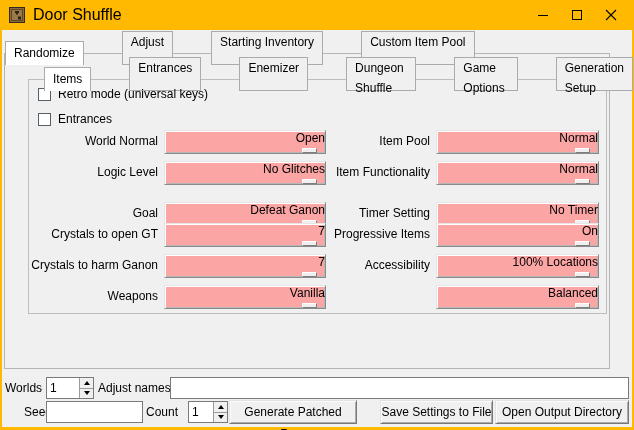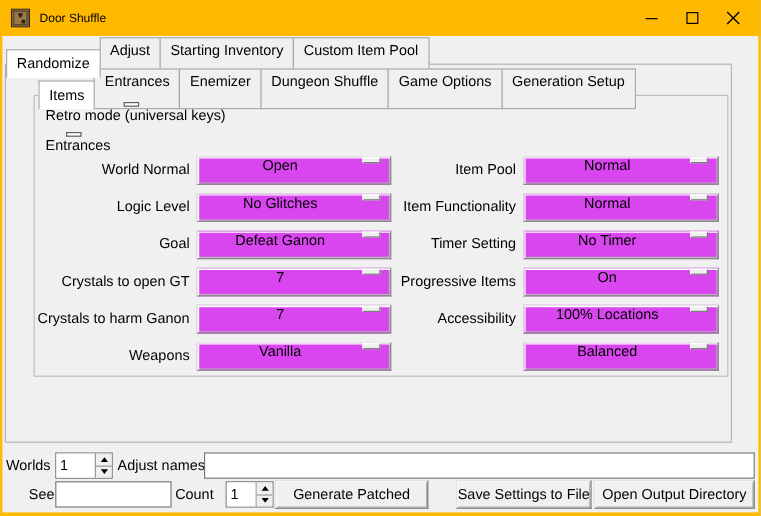--- a/index.html
+++ b/index.html
@@ -3,52 +3,52 @@
 <meta charset="utf-8">
 <style>
   html,body { margin:0; padding:0; background:#cfcfcf; }
   body { font-family:"Liberation Sans", sans-serif; font-size:12px; color:#000; }
   .window { position:relative; width:634px; height:430px; background:#ffb900; overflow:hidden; }
 
   
   .titlebar { position:absolute; left:0; top:0; width:634px; height:30px; background:#ffb900;
               display:flex; align-items:center; }
   .app-icon { width:16px; height:16px; margin-left:9px; flex:0 0 auto; }
-  .title-text { margin-left:8px; font-size:10px; }
+  .title-text { margin-left:8px; font-size:16px; }
   .win-controls { position:absolute; right:6px; top:0; height:30px; display:flex; }
   .win-btn { width:34px; height:30px; display:flex; align-items:center; justify-content:center; }
 
   
   .content { position:absolute; left:2px; top:30px; width:630px; height:397px; background:#f0f0f0; }
 
   
-  .tabstrip { position:absolute; display:flex; align-items:flex-end; }
+  .tabstrip { position:absolute; display:flex; align-items:flex-end;gap:39px; }
   .tab { box-sizing:border-box; height:34px; line-height:20px; padding:0 8px;
          background:#f0f0f0; border:1px solid #ababab; margin-right:-1px; position:relative; }
   .tab.active { background:#ffffff; height:24px; line-height:22px; border-bottom:none; z-index:5; }
   .outer-tabs { left:3px; top:1px; }
-  .inner-tabs { left:30px; top:27px; }
+  .inner-tabs { left:42px; top:27px; }
 
   .frame { position:absolute; box-sizing:border-box; border:1px solid #b4b4b4; background:#f0f0f0; }
   .outer-frame { left:2px; top:23px; width:606px; height:316px; }
   .inner-frame { left:26px; top:49px; width:579px; height:235px; border-color:#bdbdbd; }
 
   
-  .cbrow { position:absolute; left:10px; height:18px; display:flex; align-items:center;flex-direction:column; }
+  .cbrow { position:absolute; left:10px; height:18px; display:flex; align-items:center; }
   .cbbox { width:13px; height:13px; box-sizing:border-box; background:#fff; border:1px solid #566068; margin-right:7px; }
 
   
   .orow { position:absolute; left:0; width:100%; height:24px; }
   .olabel { position:absolute; top:4px; text-align:right; }
   .olabel.l { left:0; width:130px; }
   .olabel.r { left:280px; width:122px; }
-  .dropdown { position:absolute; top:0; height:24px; box-sizing:border-box; background:#d946ef;
+  .dropdown { position:absolute; top:0; height:24px; box-sizing:border-box; background:#fca5a5;
               border:1px solid; border-color:#e6e6e6 #8a8a8a #8a8a8a #e6e6e6;
               box-shadow: inset 1px 1px 0 #ffffff, inset -1px -1px 0 #b6b6b6;
-              display:flex; align-items:flex-start; }
+              display:flex; align-items:flex-end;flex-direction:column; }
   .dropdown.l { left:136px; width:162px; }
   .dropdown.r { left:408px; width:163px; }
   .dval { flex:1; text-align:center; }
   .indicator { width:15px; height:5px; margin-right:8px; box-sizing:border-box; background:#efefef;
                border:1px solid; border-color:#ffffff #7d7d7d #7d7d7d #ffffff; }
 
   
   .blabel { position:absolute; height:22px; line-height:22px; }
   .entry { position:absolute; box-sizing:border-box; height:22px; background:#fff;
            border:1px solid #7a7a7a; padding:0 3px; font-family:"Liberation Sans",sans-serif;
@@ -152,21 +152,21 @@
           <span class="dval">No Glitches</span>
           <span class="indicator"></span>
         </div>
         <span class="olabel r">Item Functionality</span>
         <div class="dropdown r">
           <span class="dval">Normal</span>
           <span class="indicator"></span>
         </div>
       </div>
 
-      <div class="orow" style="top:113px;">
+      <div class="orow" style="top:123px;">
         <span class="olabel l">Goal</span>
         <div class="dropdown l">
           <span class="dval">Defeat Ganon</span>
           <span class="indicator"></span>
         </div>
         <span class="olabel r">Timer Setting</span>
         <div class="dropdown r">
           <span class="dval">No Timer</span>
           <span class="indicator"></span>
         </div>

